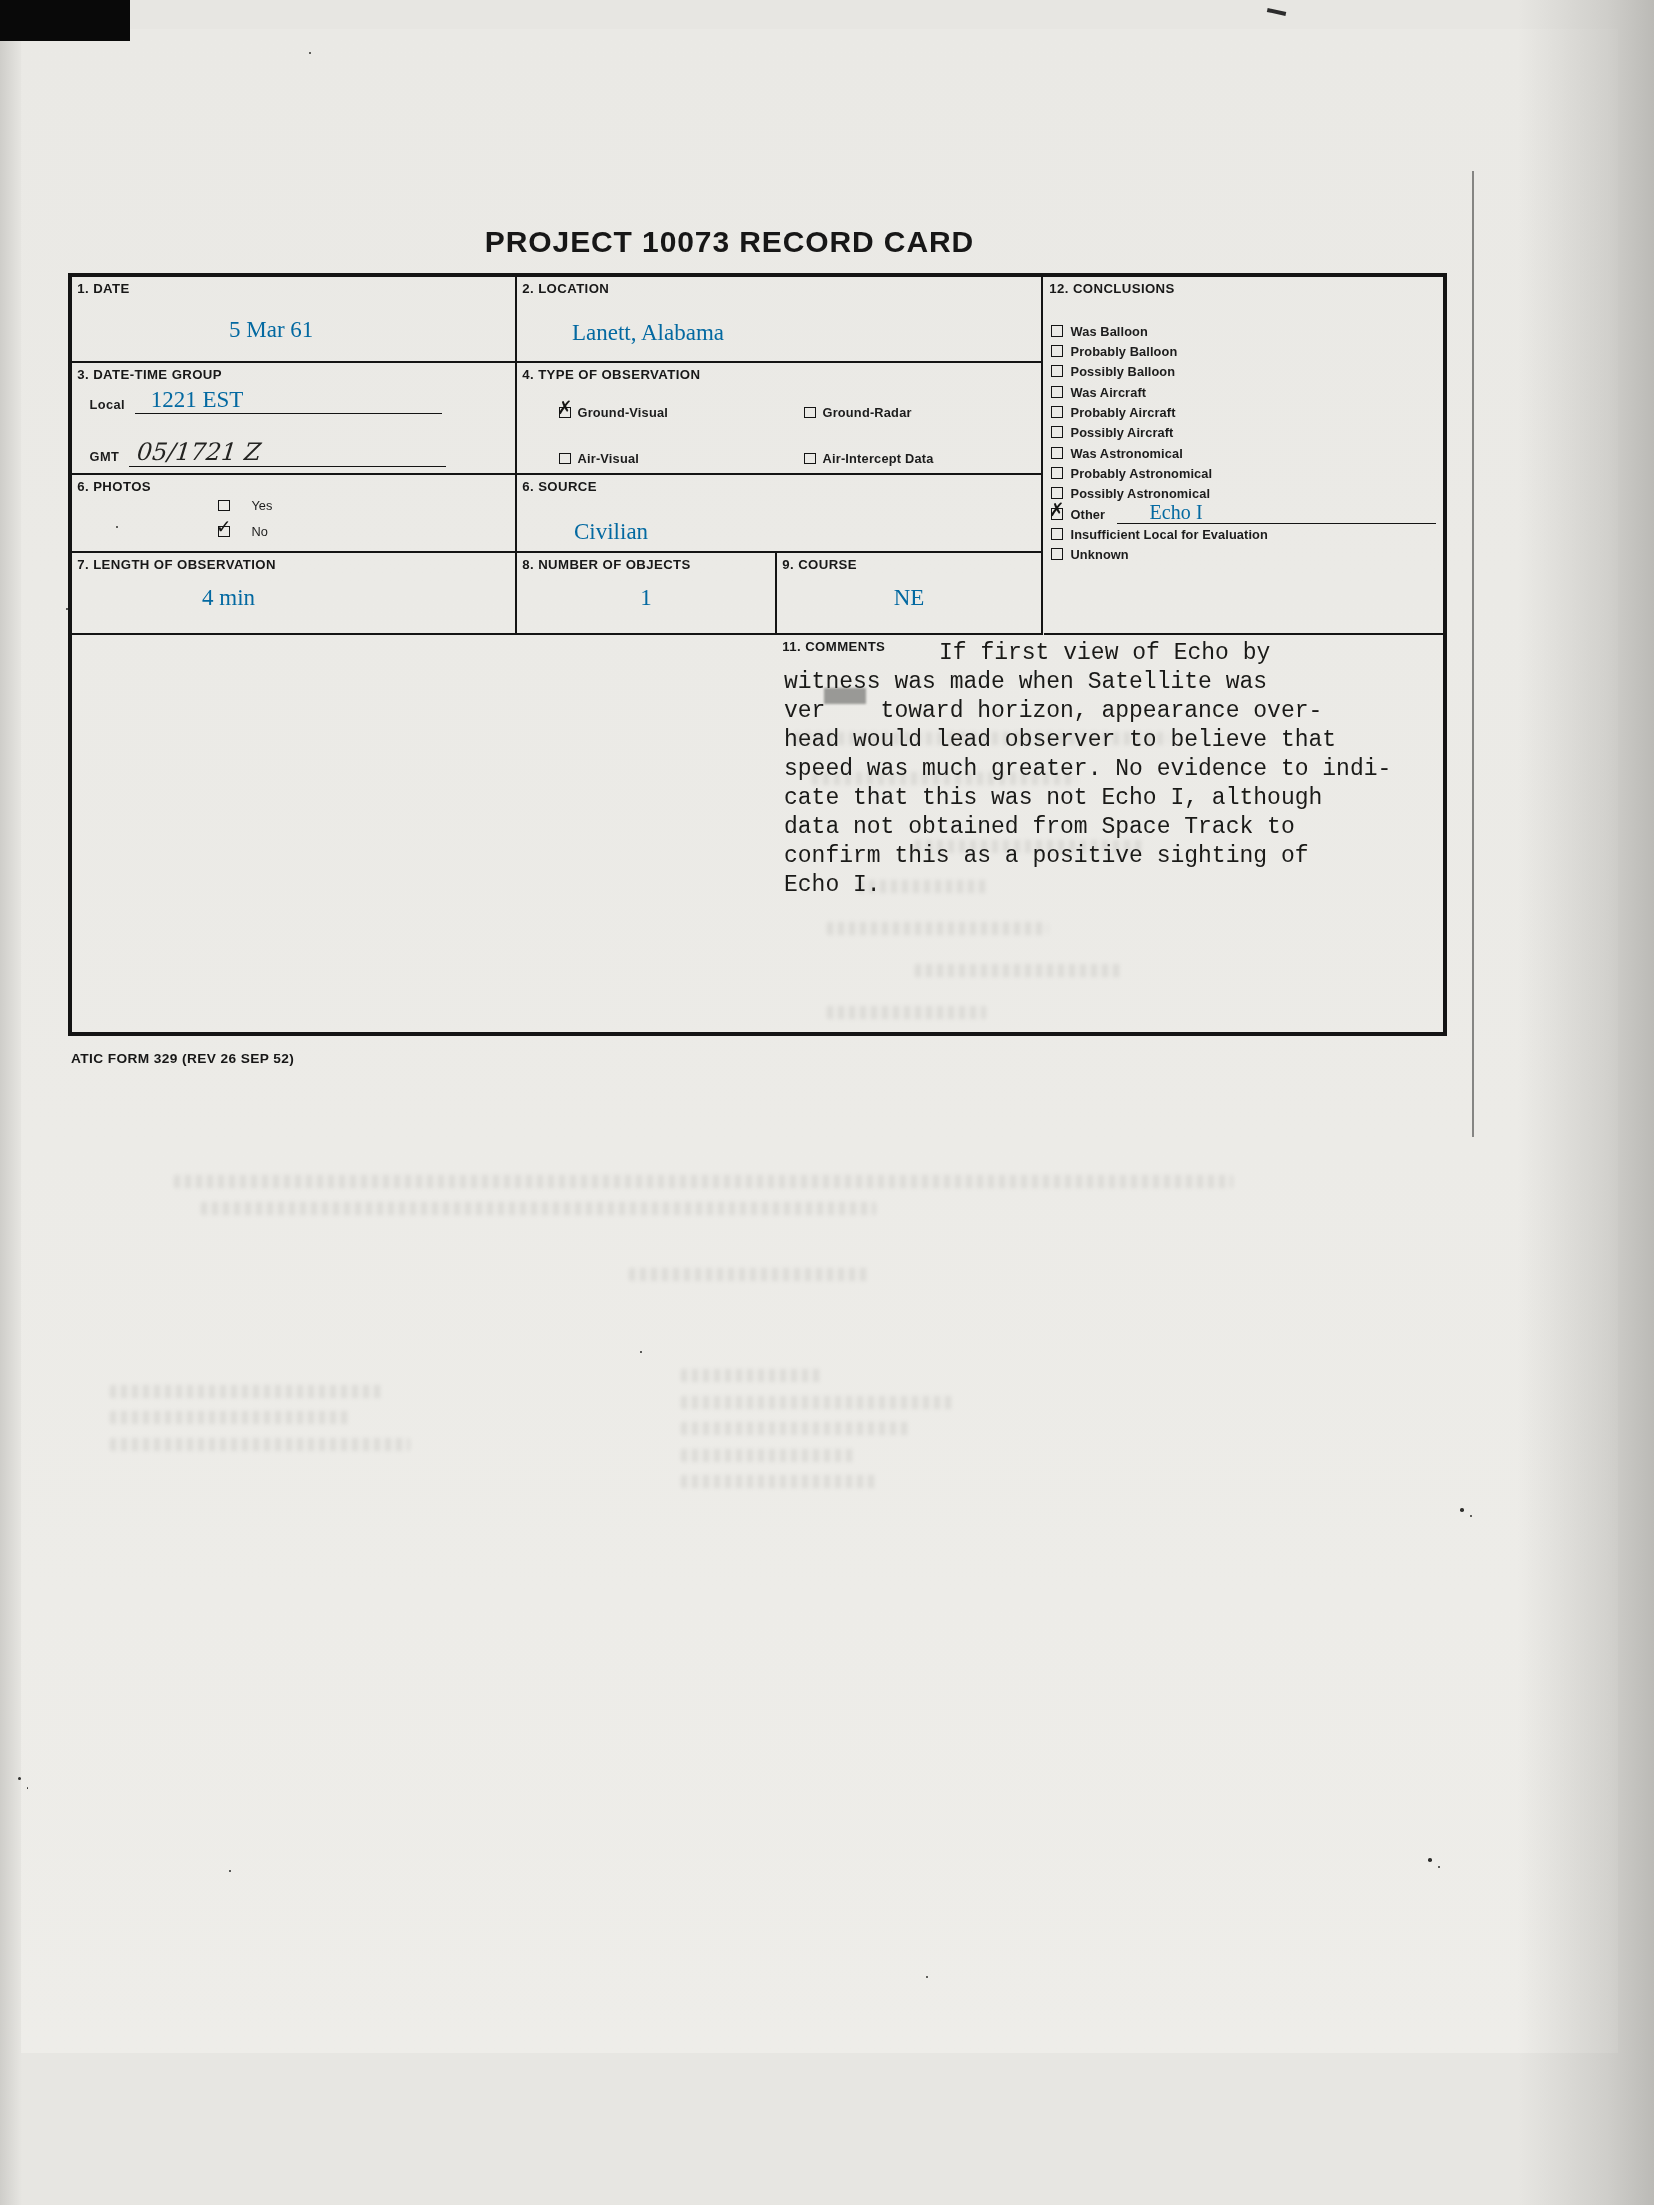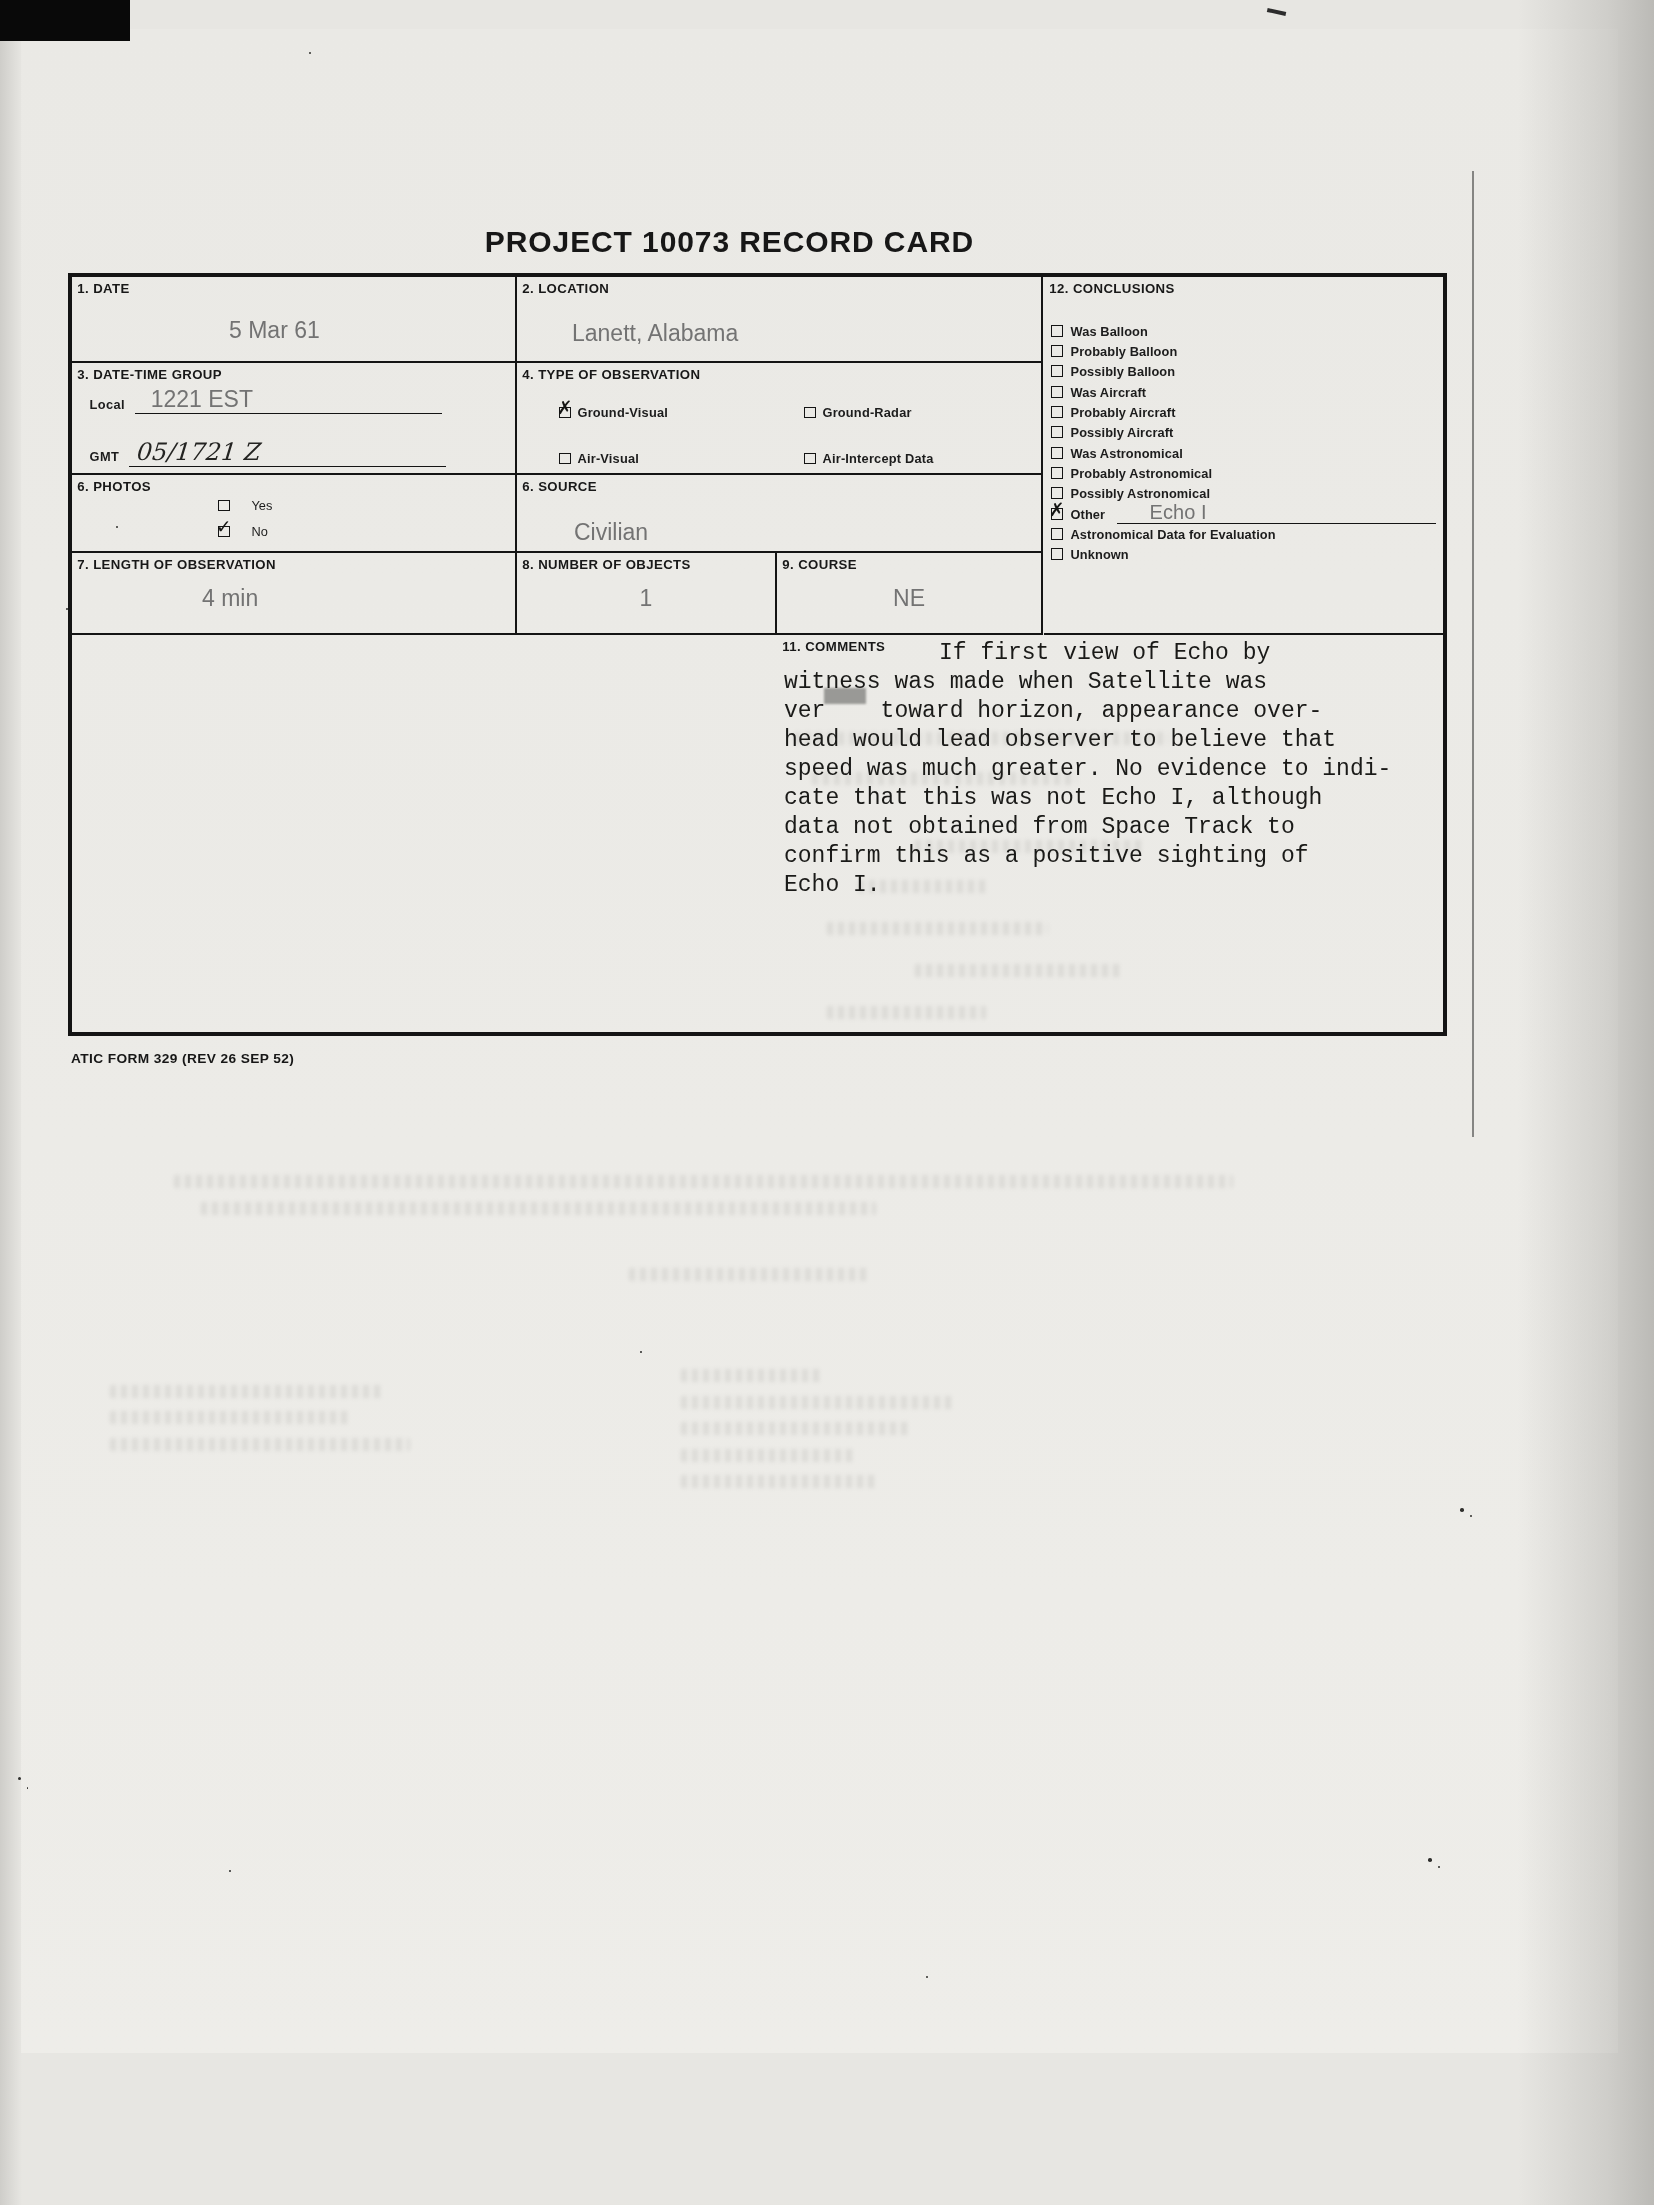--- a/index.html
+++ b/index.html
@@ -43,21 +43,21 @@
 
   .card {
     position:absolute; left:68px; top:273px; width:1379px; height:763px;
     border:4px solid #141414; box-sizing:border-box;
   }
   .cell { position:absolute; box-sizing:border-box; }
   .br { border-right:2.2px solid #141414; }
   .bb { border-bottom:2.2px solid #141414; }
   .heading { position:absolute; top:4.4px; left:5.3px; font-size:13.2px; font-weight:bold; letter-spacing:0.4px; white-space:nowrap; color:#181818; }
 
-  .typed { font-family:Liberation Sans, sans-serif; font-size:23px; color:#737373; }
+  .typed { font-family:Liberation Serif, serif; font-size:23px; color:#0369a1; }
   .hand  { font-family:"DejaVu Serif", serif; font-style:italic; font-size:24px; transform:skewX(-6deg); color:#242422; }
 
   .cb { display:inline-block; width:11.5px; height:11.5px; border:1.8px solid #141414; position:relative; box-sizing:border-box; flex:none; }
   .cb .mark { position:absolute; left:-3.1px; top:-10.6px; font-size:18.5px; font-family:"DejaVu Sans",sans-serif; color:#141412; font-weight:bold; }
 
   
   .val-date      { position:absolute; left:157px; top:40px;  }
   .val-location  { position:absolute; left:55px; top:43px;  }
   .val-source    { position:absolute; left:57px; top:44px; }
   .val-length    { position:absolute; left:130px; top:32px;  }
@@ -224,21 +224,21 @@
             </span>
           <span class="clabel">Other</span>
           <span class="other-underline">
             <span class="typed echo">Echo I</span>
           </span>
         </div>
         <div class="citem">
           <span class="cb">
               <span class="mark"></span>
             </span>
-          <span class="clabel">Astronomical Data for Evaluation</span>
+          <span class="clabel">Insufficient Local for Evaluation</span>
         </div>
         <div class="citem">
           <span class="cb">
               <span class="mark"></span>
             </span>
           <span class="clabel">Unknown</span>
         </div>
       </div>
     </div>
 

